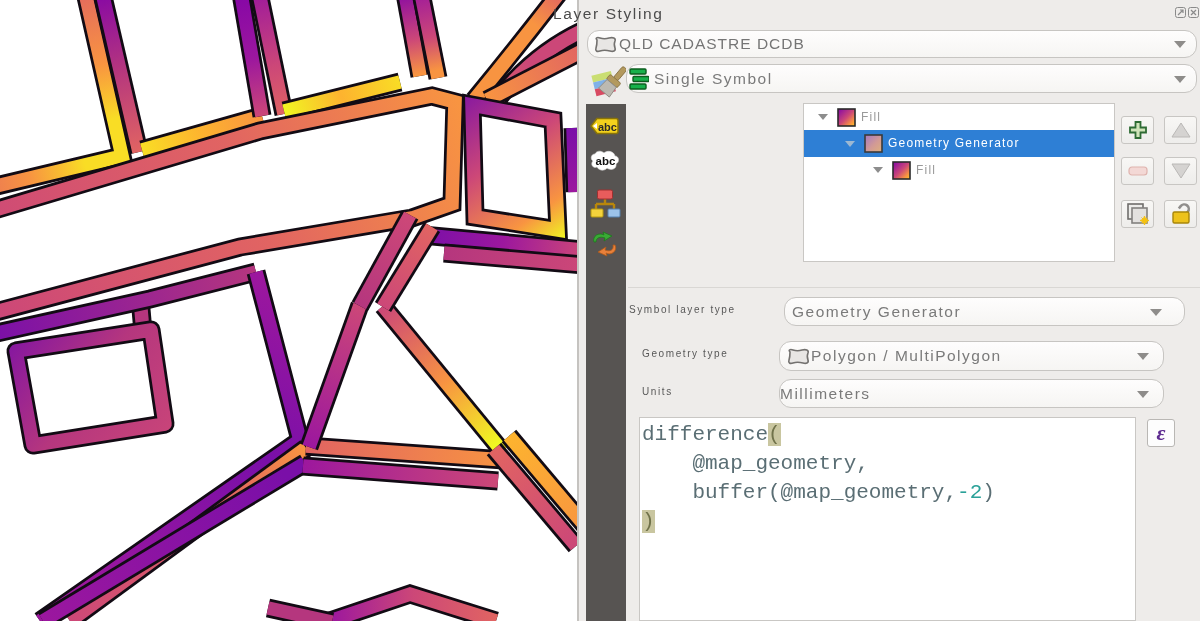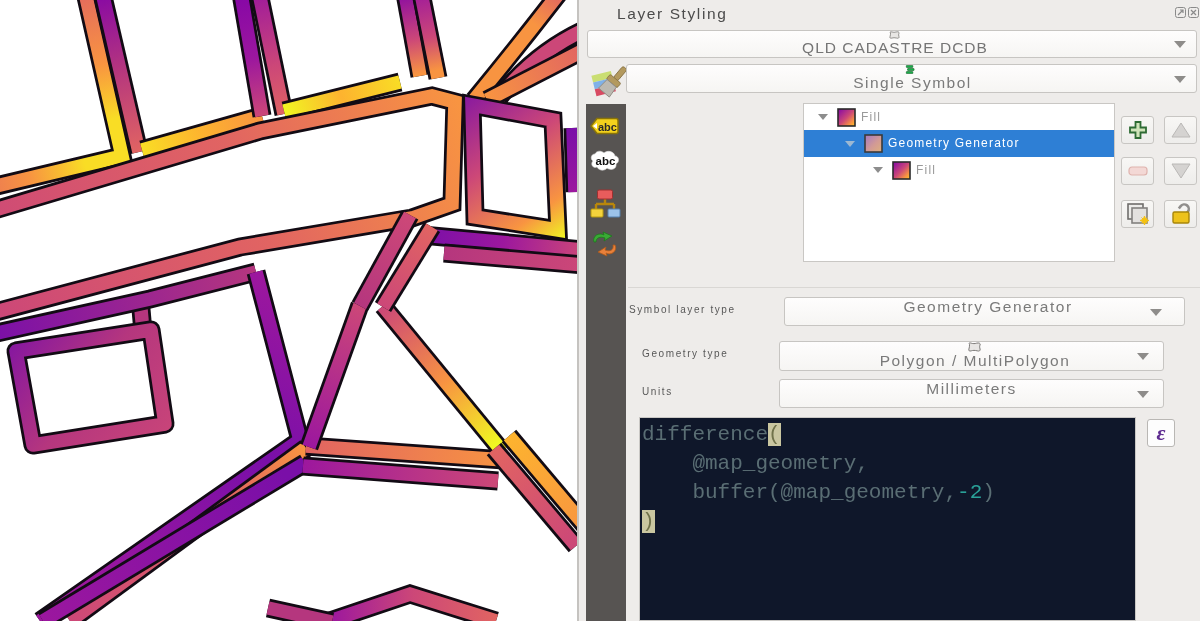--- a/index.html
+++ b/index.html
@@ -1,17 +1,17 @@
 <!DOCTYPE html>
 <html><head><meta charset="utf-8"><style>
 * { margin:0; padding:0; box-sizing:border-box; }
 html,body { width:1200px; height:621px; overflow:hidden; font-family:"Liberation Sans", sans-serif; }
 body { background:#eeecea; position:relative; }
 .abs { position:absolute; }
-.combo { position:absolute; background:linear-gradient(#fefdfd,#f6f5f3); border:1px solid #c7c5c2; border-radius:3px; display:flex; align-items:center; color:#7a7a7a; font-size:15.5px; letter-spacing:1.5px;flex-direction:column; }
+.combo { position:absolute; background:linear-gradient(#fefdfd,#f6f5f3); border:1px solid #c7c5c2; border-radius:12px; display:flex; align-items:center; color:#7a7a7a; font-size:15.5px; letter-spacing:1.5px; }
 .combo .arr { position:absolute; right:10px; top:50%; margin-top:-3px; width:0; height:0; border-left:6px solid transparent; border-right:6px solid transparent; border-top:7px solid #8e8c8a; }
 .lbl { position:absolute; color:#585858; font-size:10px; letter-spacing:1.6px; }
 .btn { position:absolute; width:33px; height:28px; background:linear-gradient(#f8f7f5,#eeedeb); border:1px solid #c8c6c3; border-radius:3px; display:flex; align-items:center; justify-content:center; }
 </style></head>
 <body>
 
 <svg width="578" height="621" viewBox="0 0 578 621" style="position:absolute;left:0;top:0;background:#fff">
     <defs>
       <radialGradient id="g0" gradientUnits="userSpaceOnUse" cx="122" cy="156" r="210">
         <stop offset="0" stop-color="#f9dd25"></stop>
@@ -222,21 +222,21 @@
     <path d="M494,449 L576,546" fill="none" stroke="url(#g28)" stroke-width="13.5" stroke-miterlimit="5" stroke-linejoin="miter"></path>
     <path d="M509,436 L591,533" fill="none" stroke="#120b14" stroke-width="19" stroke-miterlimit="5" stroke-linejoin="miter"></path>
     <path d="M509,436 L591,533" fill="none" stroke="url(#g29)" stroke-width="13.5" stroke-miterlimit="5" stroke-linejoin="miter"></path>
     <path d="M330,621 L410,594 L496,621" fill="none" stroke="#120b14" stroke-width="19" stroke-miterlimit="5" stroke-linejoin="miter"></path>
     <path d="M330,621 L410,594 L496,621" fill="none" stroke="url(#g30)" stroke-width="13.5" stroke-miterlimit="5" stroke-linejoin="miter"></path>
     <path d="M268,608 L332,622" fill="none" stroke="#120b14" stroke-width="19" stroke-miterlimit="5" stroke-linejoin="miter"></path>
     <path d="M268,608 L332,622" fill="none" stroke="url(#g31)" stroke-width="13.5" stroke-miterlimit="5" stroke-linejoin="miter"></path>
   </svg>
 <div class="abs" style="left:577px;top:0;width:2px;height:621px;background:#c5c3c0"></div>
 
-<div class="abs" style="left:617px;top:5px;font-size:15.5px;color:#4c4c4c;letter-spacing:1.6px">Layer Styling</div>
+<div class="abs" style="left:553px;top:5px;font-size:15.5px;color:#4c4c4c;letter-spacing:1.6px">Layer Styling</div>
 <svg class="abs" style="left:1175px;top:7px" width="24" height="11" viewBox="0 0 24 11">
   <rect x="0.5" y="0.5" width="10" height="10" rx="2" fill="none" stroke="#8a8a8a"></rect>
   <path d="M3,8 L8,3 M5,3 h3 v3" stroke="#8a8a8a" fill="none" stroke-width="1.2"></path>
   <rect x="13.5" y="0.5" width="10" height="10" rx="2" fill="none" stroke="#8a8a8a"></rect>
   <path d="M16,3 L21,8 M21,3 L16,8" stroke="#8a8a8a" fill="none" stroke-width="1.2"></path>
 </svg>
 
 <div class="combo" style="left:587px;top:30px;width:610px;height:28px;padding-left:6px">
   <svg width="23" height="17" viewBox="0 0 23 17" style="margin-right:2px">
     <path d="M3,4 C1,2 3,1 6,2 C9,3 12,3 15,2 C19,1 22,2 21,5 C20,7 20,9 21,12 C22,15 19,16 16,15 C12,14 9,14 6,15 C3,16 1,15 2,12 C3,9 3,7 3,4 Z" fill="#e8e6e4" stroke="#73716f" stroke-width="1.6"></path>
@@ -389,18 +389,18 @@
   <span>Polygon / MultiPolygon</span>
     <span class="arr" style="right:14px"></span>
 </div>
 
 <div class="lbl" style="left:642px;top:386px">Units</div>
 <div class="combo" style="left:779px;top:379px;width:385px;height:29px;">
     <span>Millimeters</span>
     <span class="arr" style="right:14px"></span>
   </div>
 
-<div class="abs" style="left:639px;top:417px;width:497px;height:204px;background:#0f172a;border:1px solid #c9c7c4;font-family:'Liberation Mono',monospace;font-size:21px;line-height:29px;color:#5a6e74;padding:2px 0 0 2px;white-space:pre">difference<span style="background:#c9c6a0;color:#70724a">(</span>
+<div class="abs" style="left:639px;top:417px;width:497px;height:204px;background:#ffffff;border:1px solid #c9c7c4;font-family:'Liberation Mono',monospace;font-size:21px;line-height:29px;color:#5a6e74;padding:2px 0 0 2px;white-space:pre">difference<span style="background:#c9c6a0;color:#70724a">(</span>
     @map_geometry,
     buffer(@map_geometry,<span style="color:#2aa198">-2</span>)
 <span style="background:#c9c6a0;color:#70724a">)</span></div>
 
 <div class="abs" style="left:1147px;top:419px;width:28px;height:28px;background:#fdfdfd;border:1px solid #b9b7b4;border-radius:3px;display:flex;align-items:center;justify-content:center;font-family:'Liberation Serif',serif;font-style:italic;font-weight:bold;font-size:22px;color:#5f2d91">ε</div>
 
 </body></html>

